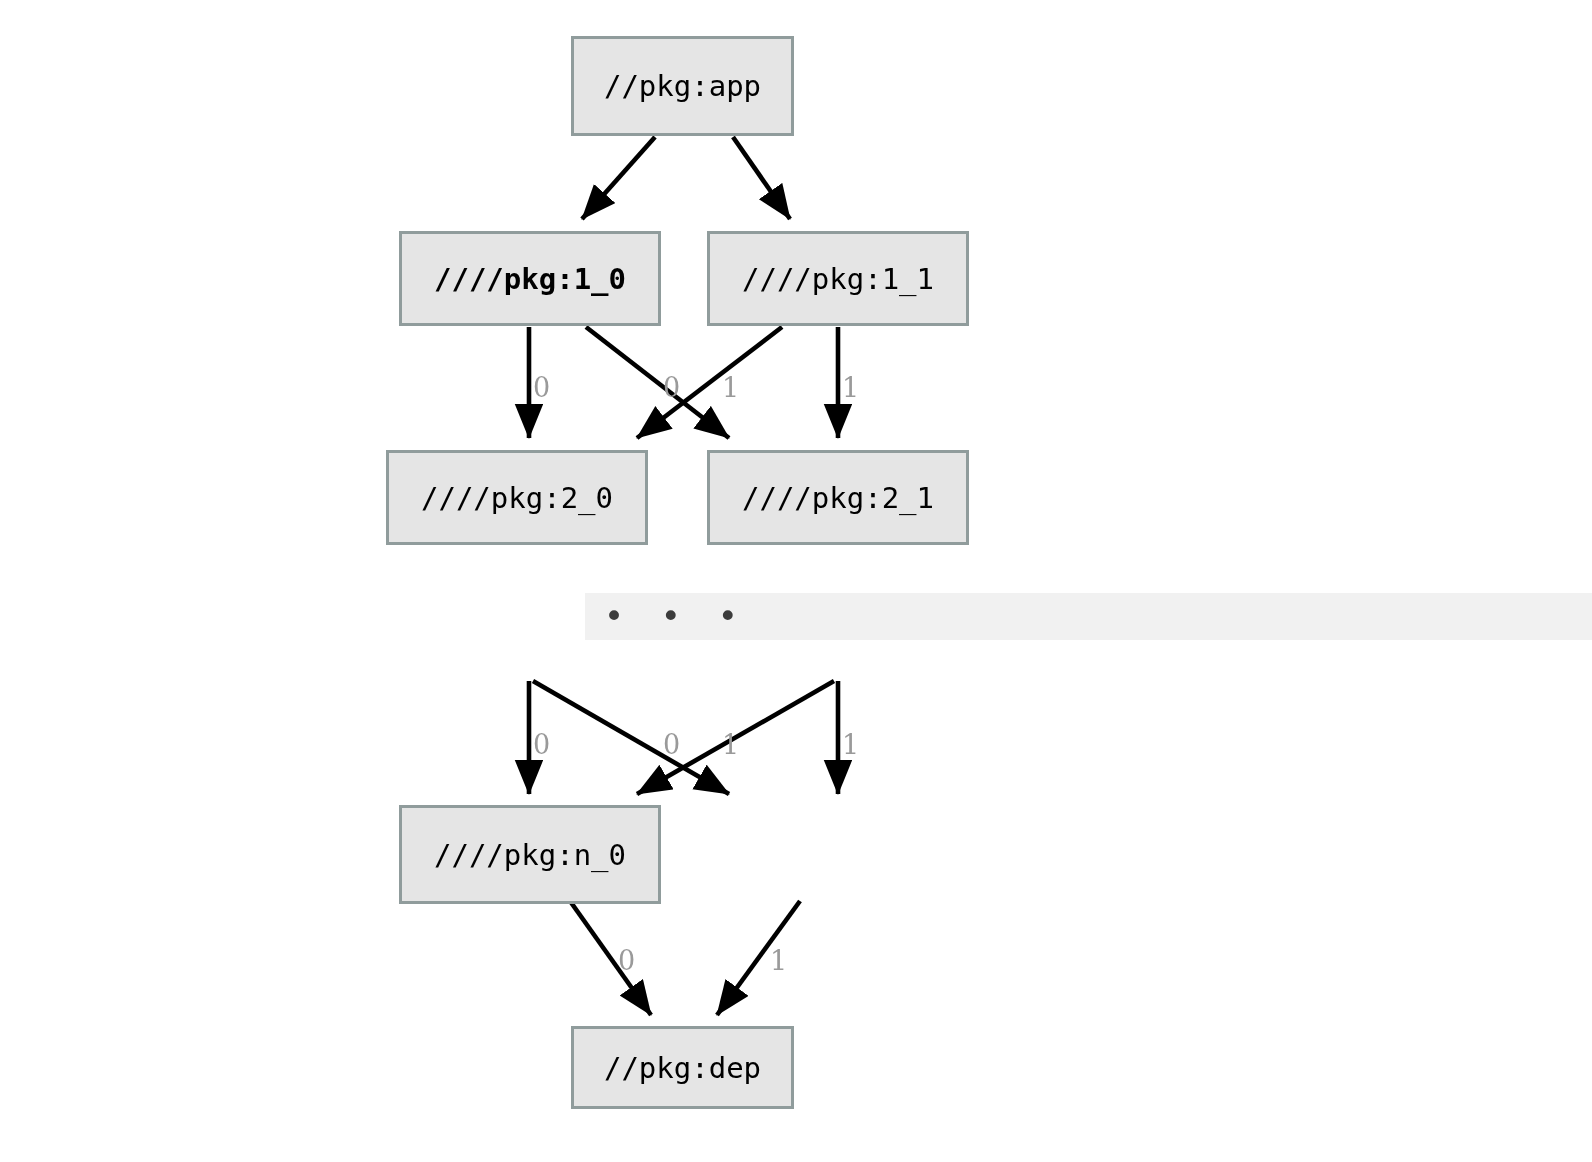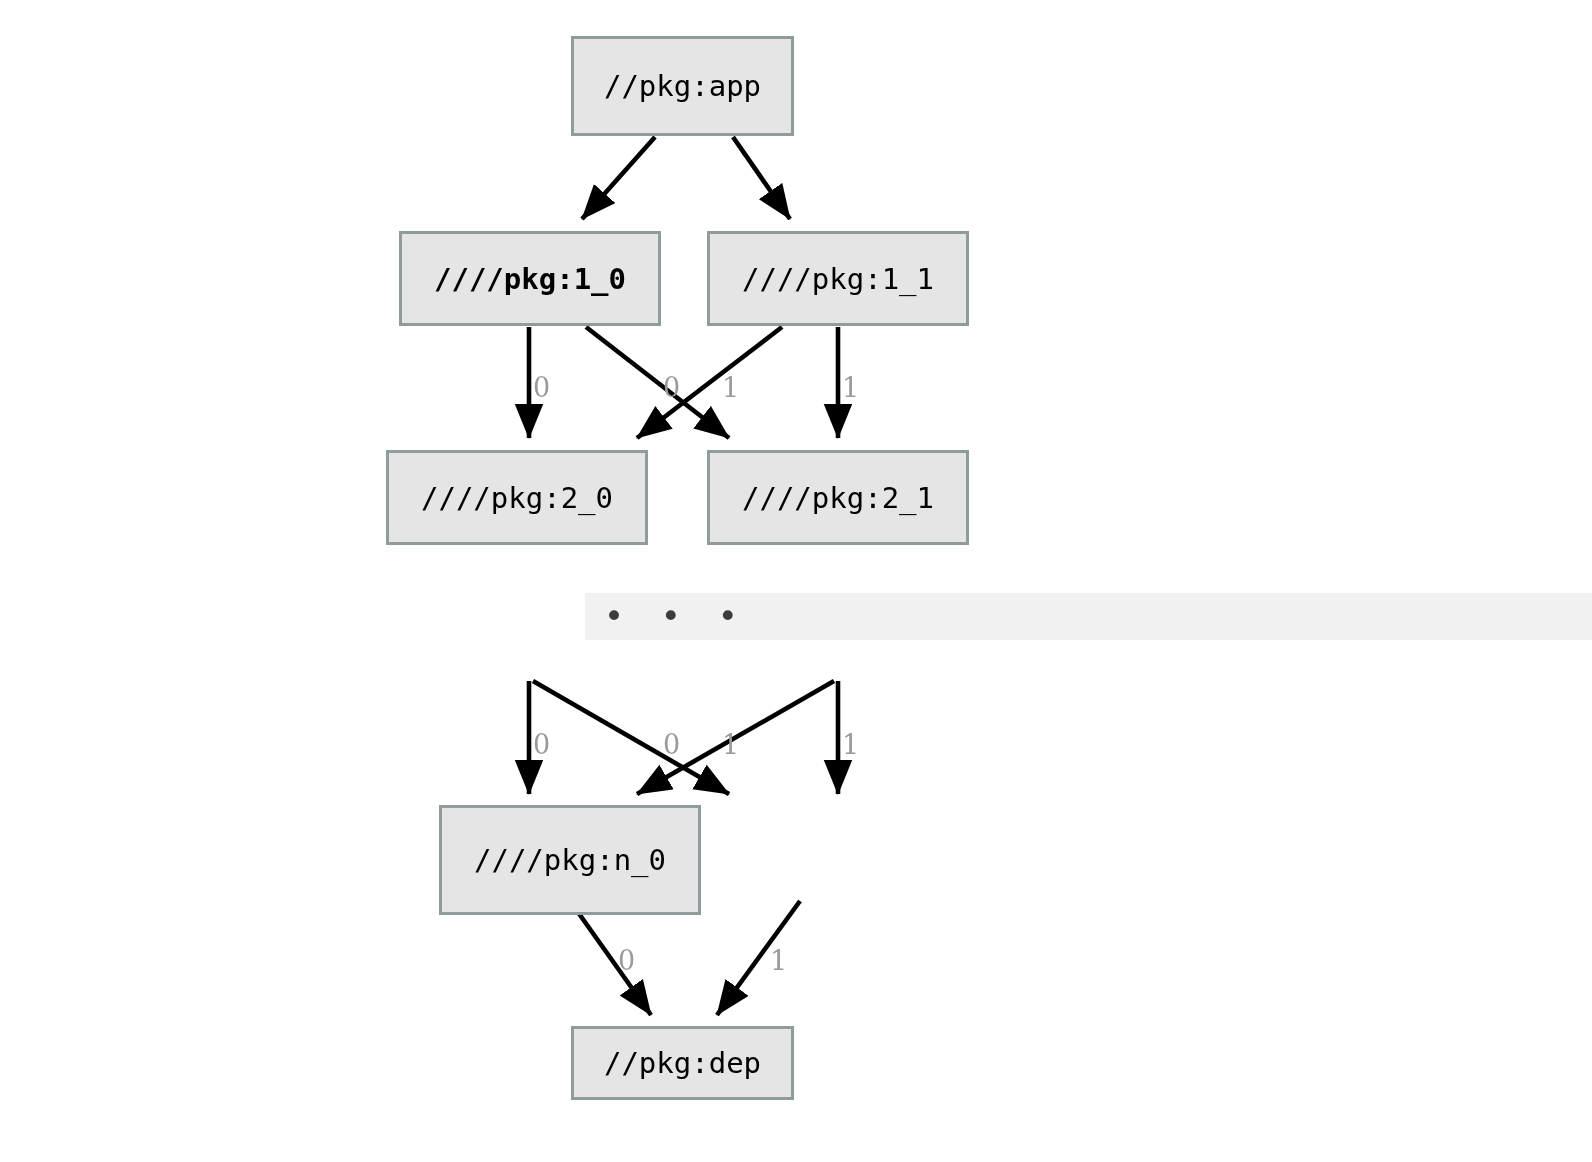--- a/index.html
+++ b/index.html
@@ -113,26 +113,26 @@
   </div>
 
   <div class="node-box" style="left:386px; top:450px; width:262px; height:95px;">
     <span class="node-label">////pkg:2_0</span>
   </div>
 
   <div class="node-box" style="left:707px; top:450px; width:262px; height:95px;">
     <span class="node-label">////pkg:2_1</span>
   </div>
 
-  <div class="node-box" style="left:399px; top:805px; width:262px; height:110px;margin-left:40px;">
+  <div class="node-box" style="left:399px; top:805px; width:262px; height:99px;">
     <span class="node-label">////pkg:n_0</span>
   </div>
 
 
-  <div class="node-box" style="left:571px; top:1026px; width:223px; height:74px;">
+  <div class="node-box" style="left:571px; top:1026px; width:223px; height:83px;">
     <span class="node-label">//pkg:dep</span>
   </div>
 
   <span class="edge-label" style="left:533px; top:372px;">0</span>
   <span class="edge-label" style="left:663px; top:372px;">0</span>
   <span class="edge-label" style="left:722px; top:372px;">1</span>
   <span class="edge-label" style="left:842px; top:372px;">1</span>
 
   <div class="ellipsis-band" style="left:585px; top:593px; width:1007px; height:47px;">
     <span class="ellipsis-dots">• • •</span>

